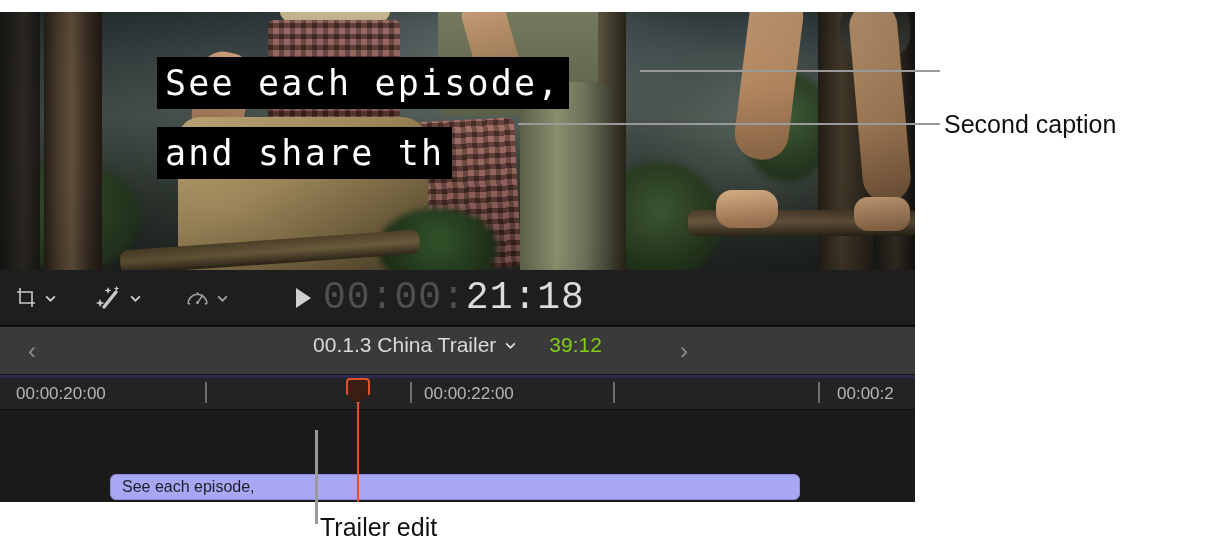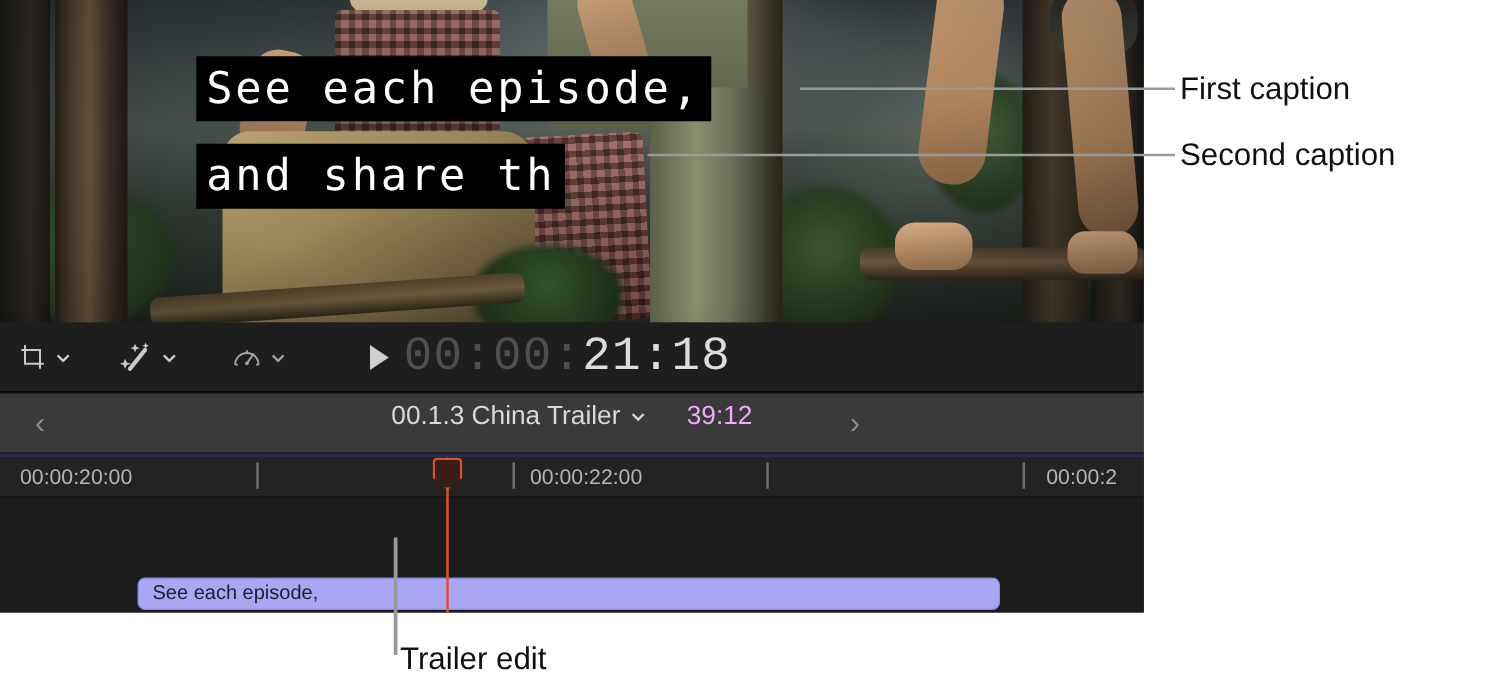--- a/index.html
+++ b/index.html
@@ -2,21 +2,21 @@
 <html><head>
 <meta charset="utf-8">
 <style>
   * { margin:0; padding:0; box-sizing:border-box; }
   html,body { width:1208px; height:556px; background:#ffffff;
     font-family:"Liberation Sans", sans-serif; overflow:hidden; }
 
   #root { position:relative; width:1208px; height:556px; background:#fff; }
 
   
-  .app-window { position:absolute; left:0; top:0; width:915px; height:490px;
+  .app-window { position:absolute; left:0; top:12px; width:915px; height:490px;
     background:#1c1c1c; overflow:hidden; }
 
   
   .viewer { position:absolute; left:0; top:0; width:915px; height:258px;
     overflow:hidden; background:#15181a; }
   .video-scene { position:absolute; inset:0; overflow:hidden; }
 
   
   .bg-sky { position:absolute; inset:0;
     background:
@@ -135,21 +135,21 @@
 
   
   .navbar { position:absolute; left:0; top:315px; width:915px; height:48px;
     background:#3a3a3a; border-bottom:1px solid #141414;
     display:flex; align-items:center; }
   .nav-arrow { position:absolute; font-size:24px; color:#8d8d8d;
     font-weight:300; top:10px; }
   .nav-center { position:absolute; left:0; right:0; top:0; height:36px;
     display:flex; align-items:center; justify-content:center; gap:9px; }
   .proj-name { font-size:21px; color:#d6dadd; }
-  .proj-dur { font-size:21px; color:#f0abfc; margin-left:24px; }
+  .proj-dur { font-size:21px; color:#84cc16; margin-left:24px; }
 
   
   .timeline { position:absolute; left:0; top:363px; width:915px; height:127px;
     background:#1b1b1b; }
   .tl-topline { position:absolute; left:0; top:0; width:915px; height:3px;
     background:#2b2b52; }
   .ruler { position:absolute; left:0; top:3px; width:915px; height:32px;
     background:#232323; border-bottom:1px solid #101010; }
   .rl-label { position:absolute; top:6px; font-size:17px; color:#b6b6b6;
     white-space:nowrap; }
@@ -315,21 +315,20 @@
           </div>
         </div>
       </div>
 
       <div class="playhead-line"></div>
       <div class="playhead-head"></div>
     </div>
   </div>
 
   <div class="lead-line lead-h" style="left:640px; top:70px; width:300px;"></div>
-  <span class="anno-label" style="left:944px; top:57px;">First caption</span>
 
   <div class="lead-line lead-h" style="left:518px; top:123px; width:422px;"></div>
   <span class="anno-label" style="left:944px; top:110px;">Second caption</span>
 
   <div class="lead-line lead-v" style="left:315px; top:430px; height:94px;"></div>
   <span class="anno-label" style="left:320px; top:513px;">Trailer edit</span>
 
 </div>
 
 </body></html>

